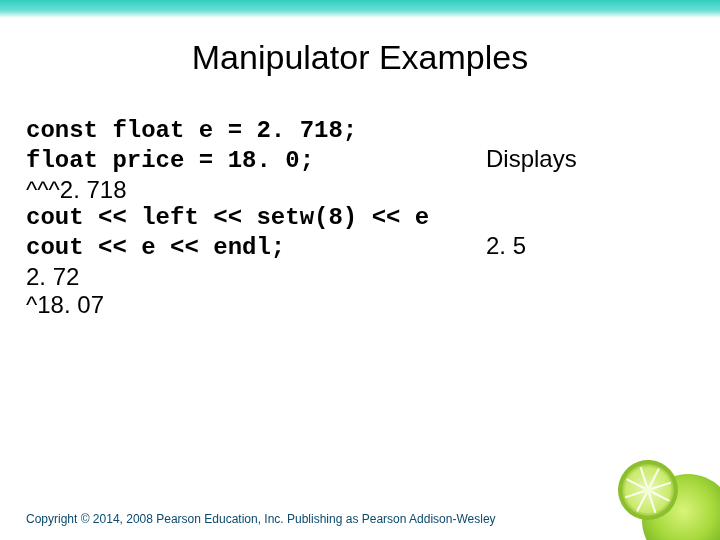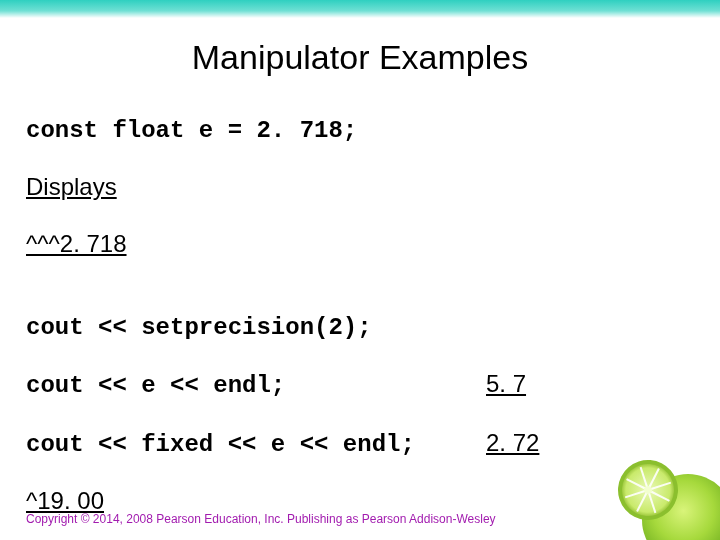--- a/index.html
+++ b/index.html
@@ -23,43 +23,41 @@
     margin-bottom: 40px;
   }
   .content {
     padding: 0 26px;
     position: relative;
   }
   .coderow {
     display: flex;
     align-items: baseline;
     line-height: 1.18;
-    margin-top: 28px;
   }
   .code {
     font-family: "Courier New", Courier, monospace;
     font-weight: bold;
     font-size: 24px;
     white-space: pre;
     color: #000;
   }
   .outcol {
     font-family: Arial, Helvetica, sans-serif;
     font-size: 24px;
     color: #000;
     white-space: pre;
-    text-decoration: underline;
   }
   .out-underline { }
   .footer {
     position: absolute;
     bottom: 14px;
     left: 26px;
     font-size: 12px;
-    color: #a21caf;
+    color: #0c4a6e;
   }
   .slidenum {
     position: absolute;
     bottom: 14px;
     right: 28px;
     font-size: 13px;
     color: #333;
   }
   .fruit {
     position: absolute;
@@ -78,47 +76,47 @@
 
 <h1 class="title">Manipulator Examples</h1>
 
 <div class="content">
 
   <div class="coderow">
     <span class="code">const float e = 2. 718;</span>
   </div>
 
   <div class="coderow">
+    <span class="code" style="width:460px">float price = 18. 0;</span>
     <span class="outcol out-underline">Displays</span>
   </div>
 
   <div class="coderow">
     <span class="outcol">^^^2. 718</span>
   </div>
 
+  <div class="coderow">
+    <span class="code">cout &lt;&lt; left &lt;&lt; setw(8) &lt;&lt; e</span>
+  </div>
 
   <div class="coderow">
   </div>
 
+
   <div class="coderow">
-    <span class="code">cout &lt;&lt; setprecision(2);</span>
+    <span class="code" style="width:460px">cout &lt;&lt; e &lt;&lt; endl;</span>
+    <span class="outcol">2. 5</span>
   </div>
 
   <div class="coderow">
-    <span class="code" style="width:460px">cout &lt;&lt; e &lt;&lt; endl;</span>
-    <span class="outcol">5. 7</span>
-  </div>
-
-  <div class="coderow">
-    <span class="code" style="width:460px">cout &lt;&lt; fixed &lt;&lt; e &lt;&lt; endl;</span>
     <span class="outcol">2. 72</span>
   </div>
 
   <div class="coderow">
-    <span class="outcol">^19. 00</span>
+    <span class="outcol">^18. 07</span>
   </div>
 
 </div>
 
 <div class="footer">Copyright © 2014, 2008 Pearson Education, Inc. Publishing as Pearson Addison-Wesley</div>
 <div class="slidenum">3 -32</div>
 
 <div class="fruit">
   <svg viewBox="0 0 110 90" width="110" height="90">
     <defs>

